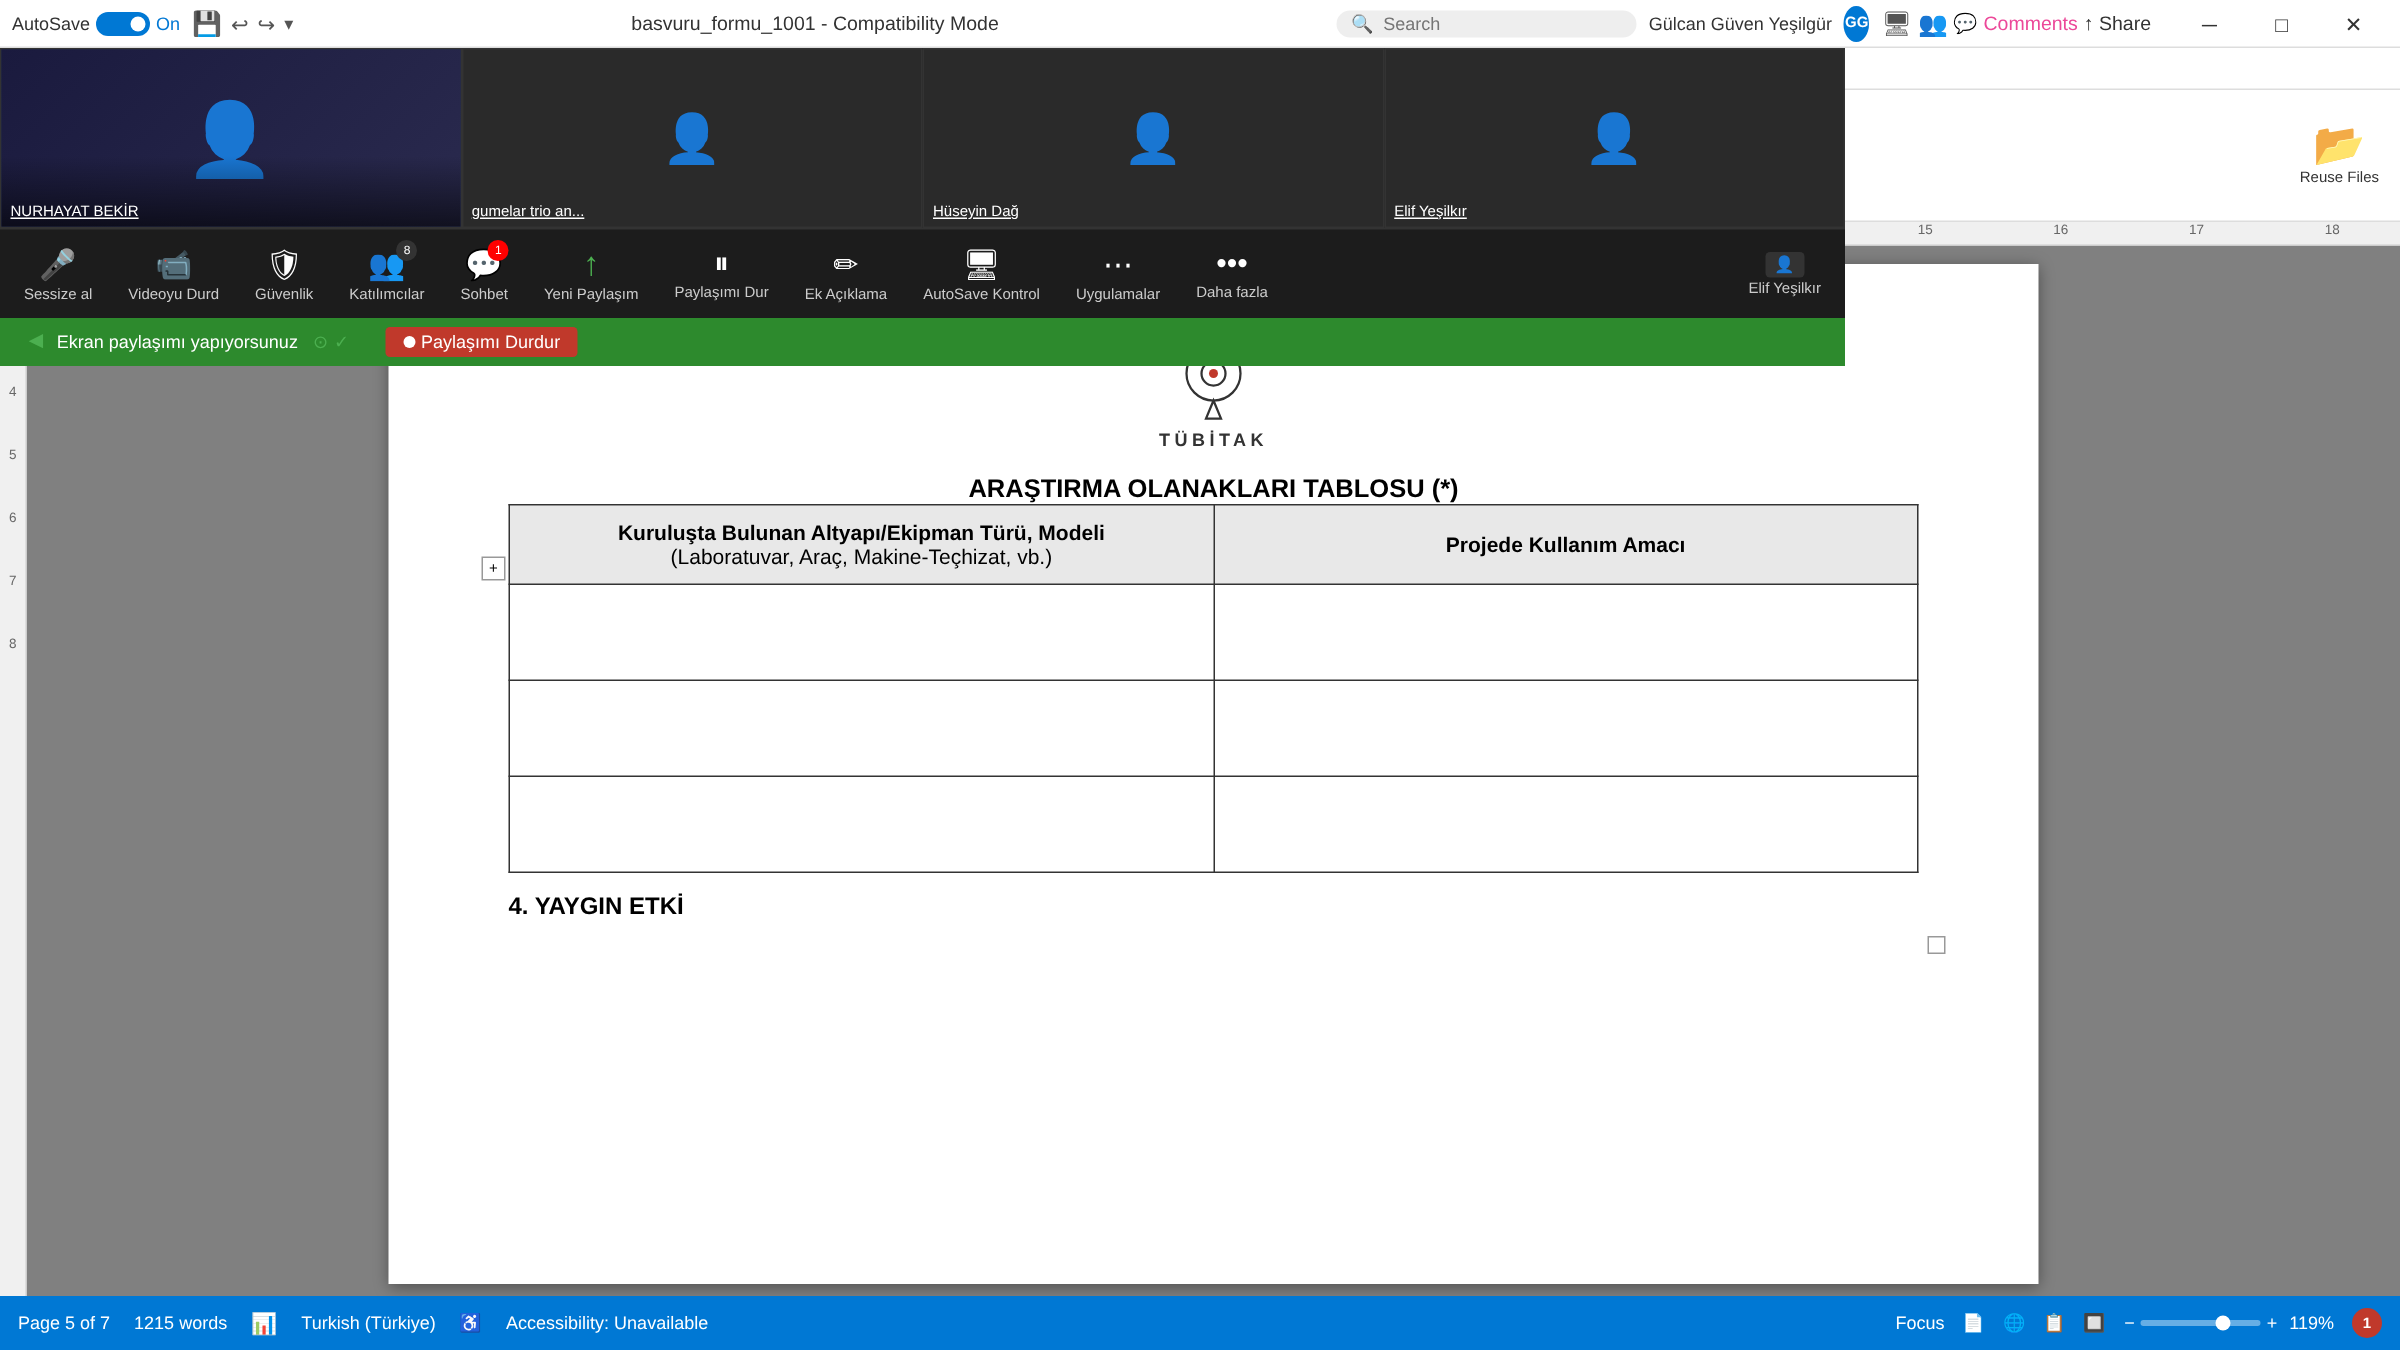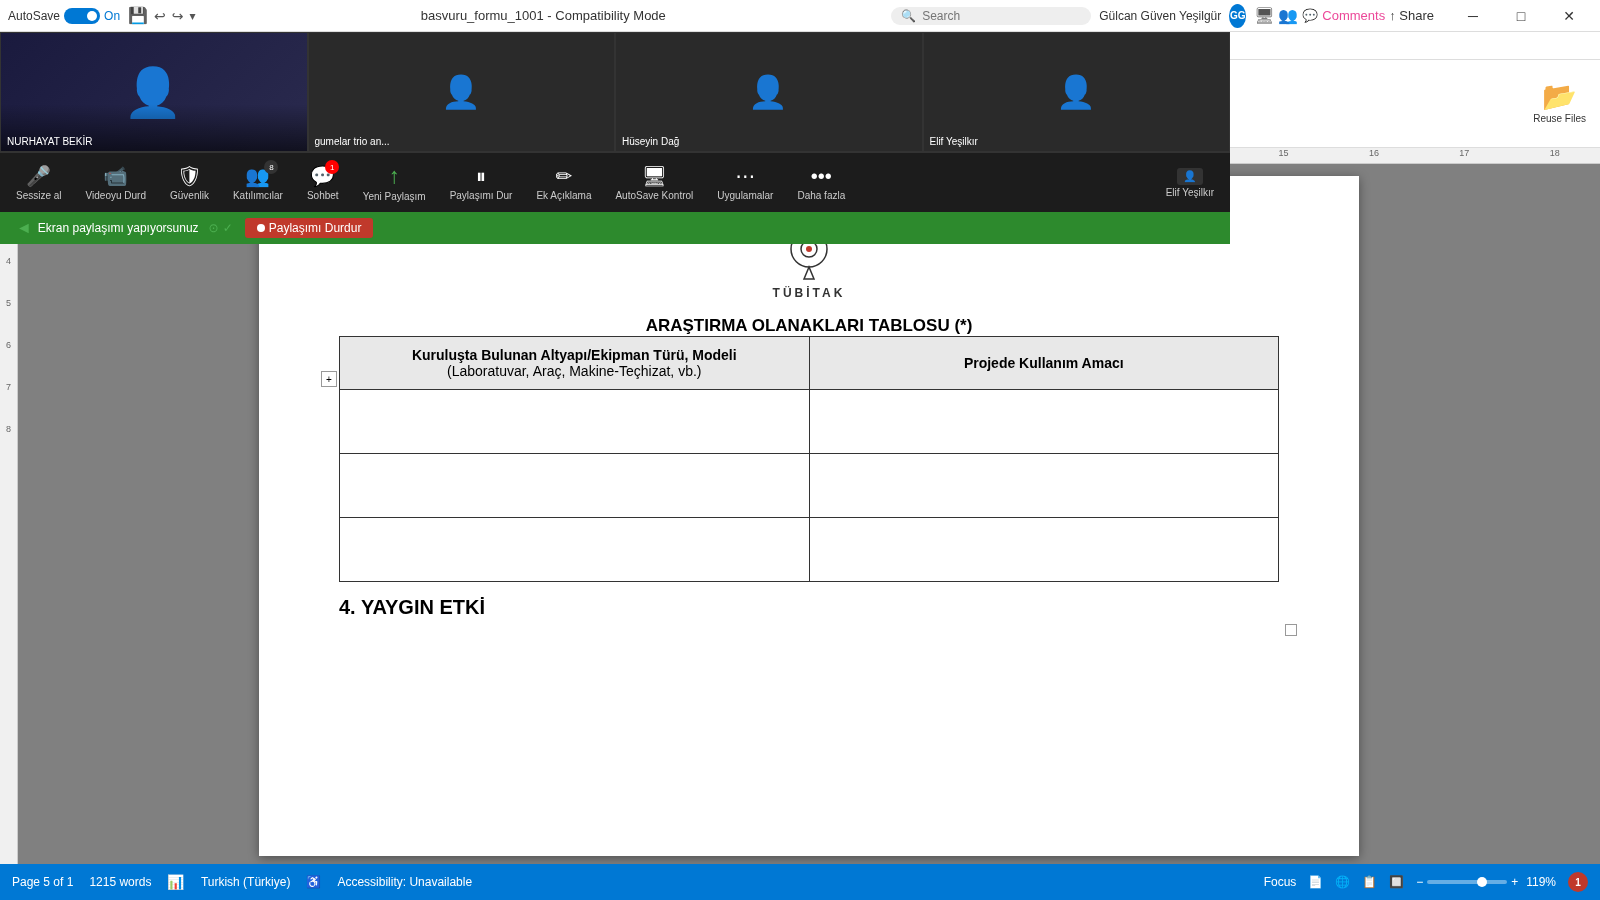--- a/index.html
+++ b/index.html
@@ -79,36 +79,36 @@
     #zoom-share-banner {
       background: #2d8a2d;
       height: 32px;
       display: flex;
       align-items: center;
       padding: 0 16px;
       gap: 12px;
       color: white;
       font-size: 12px;
     }
-    #zoom-share-banner .payl-btn { background: #c0392b; padding: 3px 12px; border-radius: 3px; font-size: 12px; cursor: pointer; display: flex; align-items: center; gap: 4px; }
+    #zoom-share-banner .payl-btn { background: #c0392b; padding: 3px 12px; border-radius: 3px; font-size: 12px; cursor: pointer; display: flex; align-items: center; gap: 4px; margin-left: 12px; }
 
     
     .video-bg {
       background: linear-gradient(135deg, #1a1a3e, #2a2a4e);
       width: 100%;
       height: 100%;
       display: flex;
       align-items: center;
       justify-content: center;
       position: relative;
     }
 
     .zoom-participants-row { display: flex; height: 120px; width: 100%; background: #1c1c1c; }
     .participant-box { flex: 1; border: 1px solid #333; position: relative; display: flex; align-items: center; justify-content: center; background: #2a2a2a; }
-    .participant-box .p-name { position: absolute; bottom: 4px; left: 6px; color: white; font-size: 10px; }
+    .participant-box .p-name { position: absolute; bottom: 4px; left: 6px; color: white; font-size: 10px; text-decoration: underline; }
 
     
     #zoom-overlay-wrapper {
       position: absolute;
       top: 32px;
       left: 0;
       width: 1230px;
       z-index: 100;
       background: #1c1c1c;
     }
@@ -378,27 +378,27 @@
           <tr>
             <td style="border:1.5px solid #333;height:64px;"></td>
             <td style="border:1.5px solid #333;height:64px;"></td>
           </tr>
         </tbody>
       </table>
 
       <div style="position:absolute;right:62px;bottom:220px;width:12px;height:12px;border:1px solid #999;background:white;cursor:se-resize;"></div>
 
 
-      <h2 style="font-size:20px;font-weight:bold;color:#000;">4. YAYGIN ETKİ</h2>
+      <h2 style="font-size:16px;font-weight:bold;color:#000;">4. YAYGIN ETKİ</h2>
     </div>
   </div>
 </div>
 
 <div style="position:absolute;bottom:0;left:0;right:0;height:36px;background:#0078d4;display:flex;align-items:center;padding:0 12px;gap:16px;color:white;font-size:12px;">
-  <span>Page 5 of 1</span>
+  <span>Page 5 of 7</span>
   <span>1215 words</span>
   <span style="font-size:14px;">📊</span>
   <span>Turkish (Türkiye)</span>
   <span>♿</span>
   <span>Accessibility: Unavailable</span>
   <div style="margin-left:auto;display:flex;align-items:center;gap:12px;">
     <span style="cursor:pointer;">Focus</span>
     <span style="cursor:pointer;">📄</span>
     <span style="cursor:pointer;">🌐</span>
     <span style="cursor:pointer;">📋</span>

